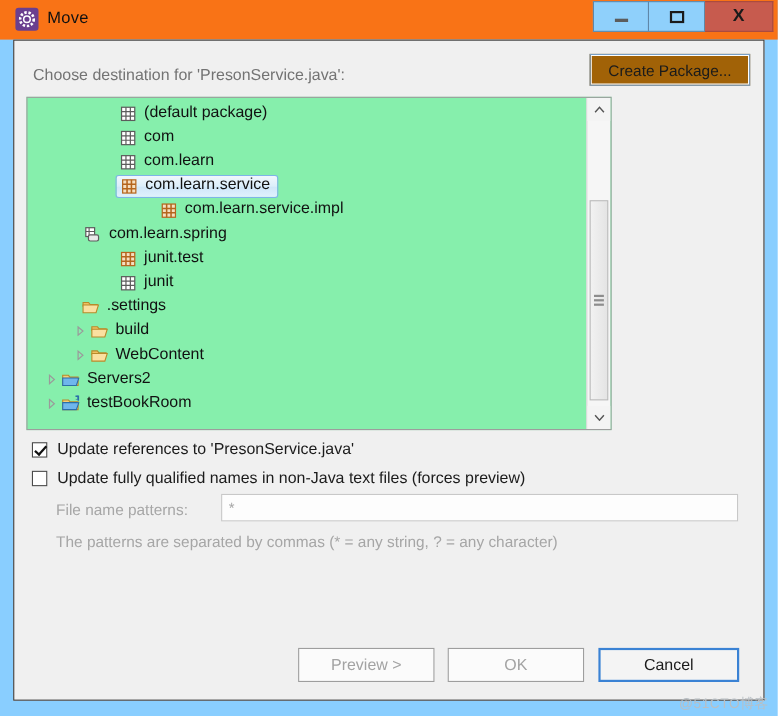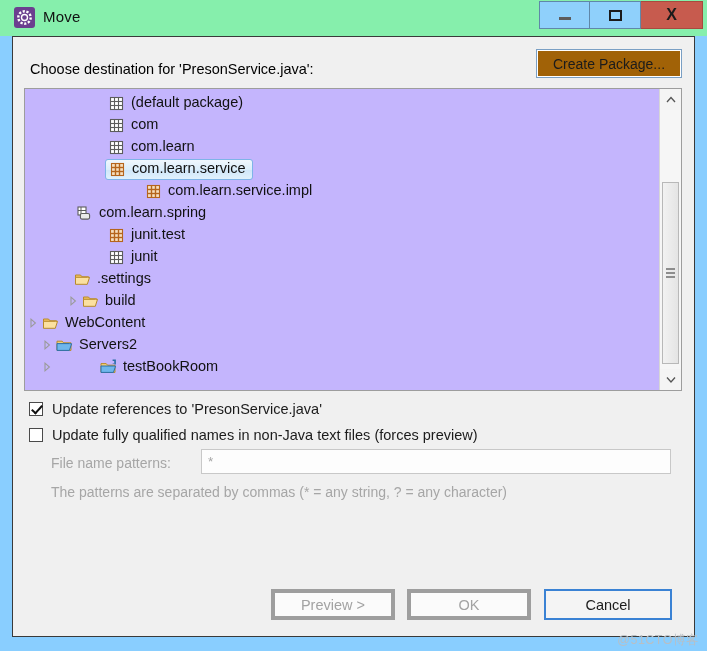--- a/index.html
+++ b/index.html
@@ -23,21 +23,21 @@
     background: #87ceface;
     background: #89ceff;
     box-sizing: border-box;
   }
 
   .titlebar {
     position: absolute;
     left: 0; top: 0;
     width: 707px;
     height: 36px;
-    background: #86efac;
+    background: #f97316;
   }
   .title-icon {
     position: absolute;
     left: 14px; top: 7px;
     width: 21px; height: 21px;
     background: #6b3f8f;
     border-radius: 3px;
     box-sizing: border-box;
     display: flex;
     align-items: center;
@@ -99,21 +99,21 @@
     height: 601px;
     background: #f0f0f0;
     border: 1px solid #3a3a3a;
     box-sizing: border-box;
   }
 
   .prompt-label {
     position: absolute;
     left: 17px; top: 24px;
     font-size: 14.5px;
-    color: #000000;
+    color: #737373;
   }
 
   .create-pkg-btn {
     position: absolute;
     left: 523px; top: 12px;
     width: 146px; height: 29px;
     background: #a16207;
     border: 1px solid #7a9fc4;
     box-shadow: inset 0 0 0 1px #ffffff;
     box-sizing: border-box;
@@ -122,22 +122,22 @@
     cursor: default;
     display: flex;
     align-items: center;
     justify-content: center;
   }
 
   
   .tree-box {
     position: absolute;
     left: 11px; top: 51px;
-    width: 658px; height: 303px;
-    background: #c4b5fd;
+    width: 532px; height: 303px;
+    background: #86efac;
     border: 1px solid #9d9d9d;
     box-sizing: border-box;
     overflow: hidden;
   }
   .tree-inner {
     position: absolute;
     left: 0; top: 0;
     width: 634px; height: 301px;
     padding-top: 3px;
     box-sizing: border-box;
@@ -270,21 +270,21 @@
     font-size: 14px;
     color: #a6a6a6;
   }
 
   
   .btnrow { position: absolute; left: 0; top: 552px; width: 683px; height: 34px; }
   .dbtn {
     position: absolute;
     height: 31px;
     background: #fbfbfb;
-    border: 4px solid #f97316;
+    border: 1px solid #f97316;
     box-sizing: border-box;
     display: flex;
     align-items: center;
     justify-content: center;
     font-size: 14.5px;
     color: #1b1b1b;
   }
   .dbtn.disabled { color: #a3a3a3; border-color: #9e9e9e; background: #fbfbfb; }
   .dbtn.preview { left: 258px; width: 124px; }
   .dbtn.ok      { left: 394px; width: 124px; }
@@ -473,21 +473,21 @@
             <span class="sel-wrap">
               <span class="ticon">
                 <svg width="17" height="17" viewBox="0 0 17 17">
                   <path d="M1.5 4 h5 l1.5 1.8 h6.5 v1.5 h-13 z" fill="#f0c060" stroke="#b88a2a" stroke-width="1"></path>
                   <path d="M1.5 6.3 h12 l2 0 -2.2 7 h-11.8 z" fill="#fbe0a0" stroke="#b88a2a" stroke-width="1"></path>
                 </svg>
               </span>
               <span class="tlabel">build</span>
             </span>
           </div>
-          <div class="trow" style="">
+          <div class="trow" style="padding-left: 40px;">
             <span class="arrow">
               <svg width="8" height="10" viewBox="0 0 8 10">
                 <path d="M2 1.2 L6.4 5 L2 8.8 Z" fill="none" stroke="#9a9a9a" stroke-width="1.1"></path>
               </svg>
             </span>
             <span class="sel-wrap">
               <span class="ticon">
                 <svg width="17" height="17" viewBox="0 0 17 17">
                   <path d="M1.5 4 h5 l1.5 1.8 h6.5 v1.5 h-13 z" fill="#f0c060" stroke="#b88a2a" stroke-width="1"></path>
                   <path d="M1.5 6.3 h12 l2 0 -2.2 7 h-11.8 z" fill="#fbe0a0" stroke="#b88a2a" stroke-width="1"></path>
@@ -505,21 +505,21 @@
             <span class="sel-wrap">
               <span class="ticon">
                 <svg width="17" height="17" viewBox="0 0 17 17">
                   <path d="M1 4.2 h5.2 l1.4 1.6 h7.4 v7.6 h-14 z" fill="#f3cf7a" stroke="#b88a2a" stroke-width="1"></path>
                   <path d="M1 6.6 h12.6 l2 0.2 -2.2 6.6 h-12.4 z" fill="#6fb6ec" stroke="#2b6fa8" stroke-width="1"></path>
                 </svg>
               </span>
               <span class="tlabel">Servers2</span>
             </span>
           </div>
-          <div class="trow" style="padding-left: 14px; gap: 44px;">
+          <div class="trow" style="padding-left: 14px;">
             <span class="arrow">
               <svg width="8" height="10" viewBox="0 0 8 10">
                 <path d="M2 1.2 L6.4 5 L2 8.8 Z" fill="none" stroke="#9a9a9a" stroke-width="1.1"></path>
               </svg>
             </span>
             <span class="sel-wrap">
               <span class="ticon">
                 <svg width="17" height="17" viewBox="0 0 17 17">
                   <path d="M1 4.6 h5.2 l1.4 1.6 h7.4 v7.2 h-14 z" fill="#f3cf7a" stroke="#b88a2a" stroke-width="1"></path>
                   <path d="M1 7 h12.6 l2 0.2 -2.2 6.2 h-12.4 z" fill="#6fb6ec" stroke="#2b6fa8" stroke-width="1"></path>

